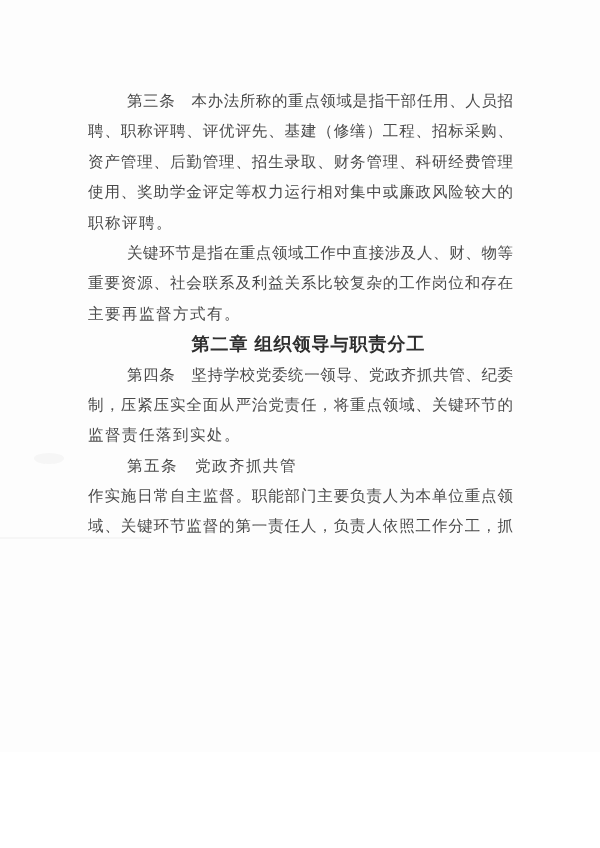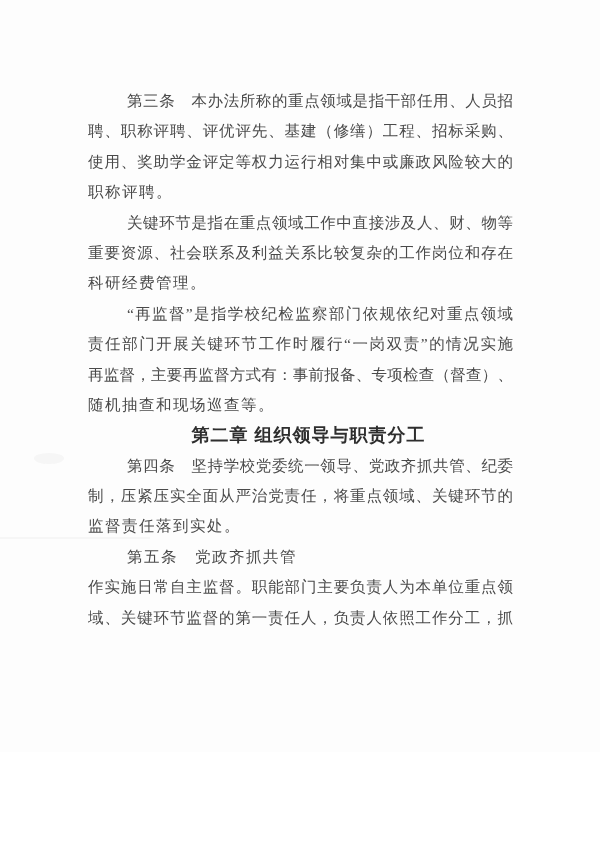--- a/index.html
+++ b/index.html
@@ -85,33 +85,28 @@
 <body>
 
 <div class="page">
   <div class="artifact-smudge"></div>
   <div class="artifact-streak"></div>
 
   <div class="textblock">
       <div class="para body">
         <div class="line indent">第三条　本办法所称的重点领域是指干部任用、人员招</div>
         <div class="line">聘、职称评聘、评优评先、基建（修缮）工程、招标采购、</div>
+        <div class="line">资产管理、后勤管理、招生录取、财务管理、科研经费管理</div>
         <div class="line">使用、奖助学金评定等权力运行相对集中或廉政风险较大的</div>
         <div class="line last">职称评聘。</div>
       </div>
       <div class="para body">
         <div class="line indent">关键环节是指在重点领域工作中直接涉及人、财、物等</div>
         <div class="line">重要资源、社会联系及利益关系比较复杂的工作岗位和存在</div>
-        <div class="line last">科研经费管理。</div>
-      </div>
-      <div class="para body">
-        <div class="line indent">“再监督”是指学校纪检监察部门依规依纪对重点领域</div>
-        <div class="line">责任部门开展关键环节工作时履行“一岗双责”的情况实施</div>
-        <div class="line">再监督，主要再监督方式有：事前报备、专项检查（督查）、</div>
-        <div class="line last">随机抽查和现场巡查等。</div>
+        <div class="line last">主要再监督方式有。</div>
       </div>
       <div class="para heading">
         <div class="line last">第二章 组织领导与职责分工</div>
       </div>
       <div class="para body">
         <div class="line indent">第四条　坚持学校党委统一领导、党政齐抓共管、纪委</div>
         <div class="line">制，压紧压实全面从严治党责任，将重点领域、关键环节的</div>
         <div class="line last">监督责任落到实处。</div>
       </div>
       <div class="para body">

